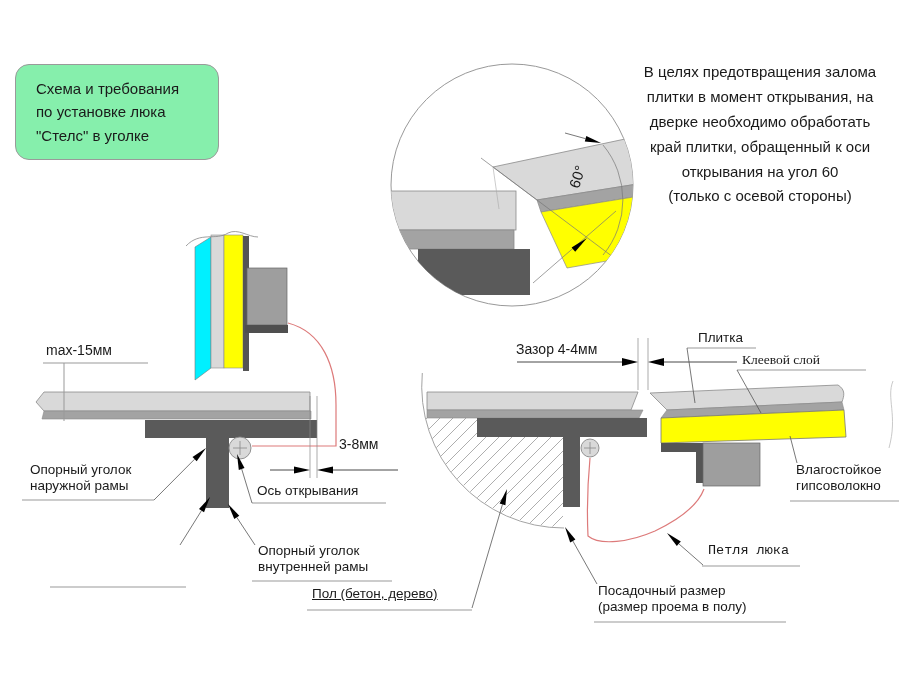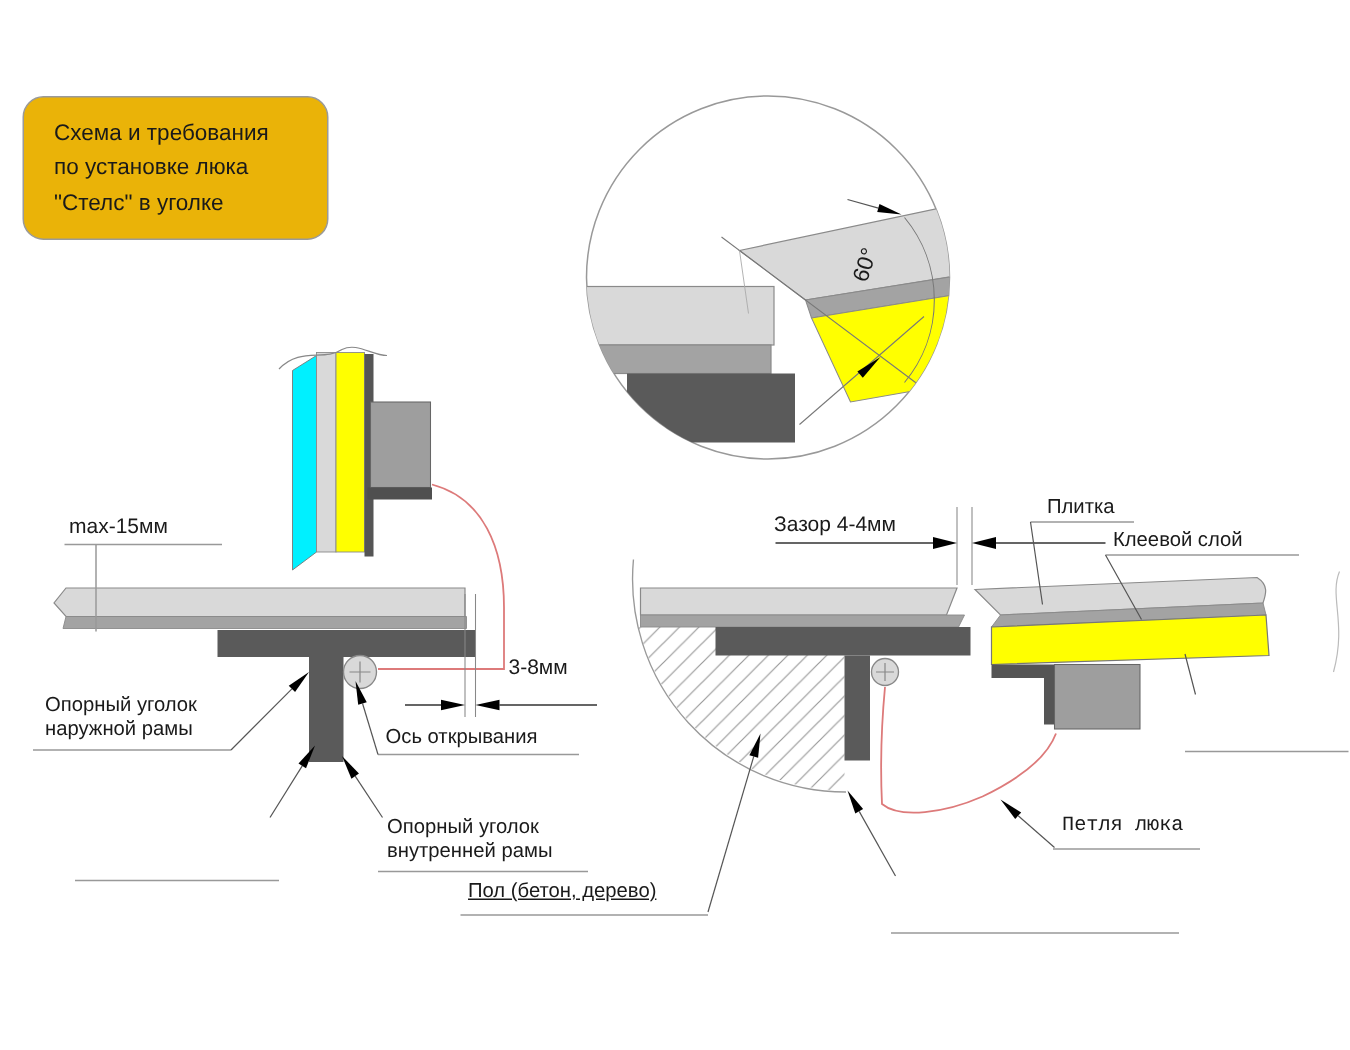--- a/index.html
+++ b/index.html
@@ -2,21 +2,21 @@
 <html><head>
 <meta charset="utf-8">
 <style>
   html,body{margin:0;padding:0;background:#fff;}
   .canvas{position:relative;width:900px;height:700px;background:#ffffff;overflow:hidden;
           font-family:"Liberation Sans","DejaVu Sans",sans-serif;color:#1a1a1a;}
   svg.drawing{position:absolute;left:0;top:0;}
   .lbl{position:absolute;white-space:pre-line;font-size:13.5px;line-height:1.18;color:#1a1a1a;}
   .title-box{position:absolute;left:15px;top:64px;width:172px;border:1px solid #9a9a9a;
              border-radius:14px;padding:12px 10px 12px 20px;font-size:15px;line-height:1.55;
-             white-space:pre-line;background:#eab308;}
+             white-space:pre-line;background:#86efac;}
   .note{position:absolute;left:622px;top:60px;width:276px;text-align:center;font-size:15px;
         line-height:1.66;white-space:pre-line;}
   .detail-lbl{width:170px;text-align:center;}
   .angle-lbl{font-size:15px;transform:rotate(-72deg);transform-origin:center;}
 </style>
 </head>
 <body>
 
 <div class="canvas">
 
@@ -131,30 +131,40 @@
       <path d="M597,584 L572.8,540.9" stroke="#555" stroke-width="0.8"></path>
       <polygon points="565,527 575.4,539.4 570.2,542.4" fill="#000"></polygon>
       <path d="M703,565 L678.8,543.8" stroke="#555" stroke-width="0.8"></path>
       <polygon points="667,533 680.8,541.6 676.8,546.0" fill="#000"></polygon>
     </g>
   </svg>
 
   <div class="title-box">Схема и требования
 по установке люка
 "Стелс" в уголке</div>
+  <div class="note">В целях предотвращения залома
+плитки в момент открывания, на
+дверке необходимо обработать
+край плитки, обращенный к оси
+открывания на угол 60
+(только с осевой стороны)</div>
 
   <div class="lbl angle-lbl" style="left:566px;top:168px;">60°</div>
 
   <div class="lbl" style="left:46px;top:342px;font-size:14px;">max-15мм</div>
   <div class="lbl" style="left:339px;top:436px;font-size:14px;">3-8мм</div>
   <div class="lbl" style="left:257px;top:483px;">Ось открывания</div>
   <div class="lbl" style="left:30px;top:462px;">Опорный уголок
 наружной рамы</div>
   <div class="lbl" style="left:258px;top:543px;">Опорный уголок
 внутренней рамы</div>
 
   <div class="lbl" style="left:516px;top:341px;font-size:14px;">Зазор 4-4мм</div>
   <div class="lbl" style="left:698px;top:330px;">Плитка</div>
-  <div class="lbl" style="left:742px;top:352px;">Клеевой слой</div>
+  <div class="lbl" style="left:742px;top:352px;font-family:Liberation Serif, serif;">Клеевой слой</div>
+  <div class="lbl" style="left:796px;top:462px;">Влагостойкое
+гипсоволокно</div>
   <div class="lbl" style="left:312px;top:586px;text-decoration:underline;">Пол (бетон, дерево)</div>
   <div class="lbl" style="left:708px;top:543px;font-family:Liberation Mono, monospace;">Петля люка</div>
+  <div class="lbl" style="left:598px;top:583px;">Посадочный размер
+(размер проема в полу)</div>
 
 </div>
 
 </body></html>

